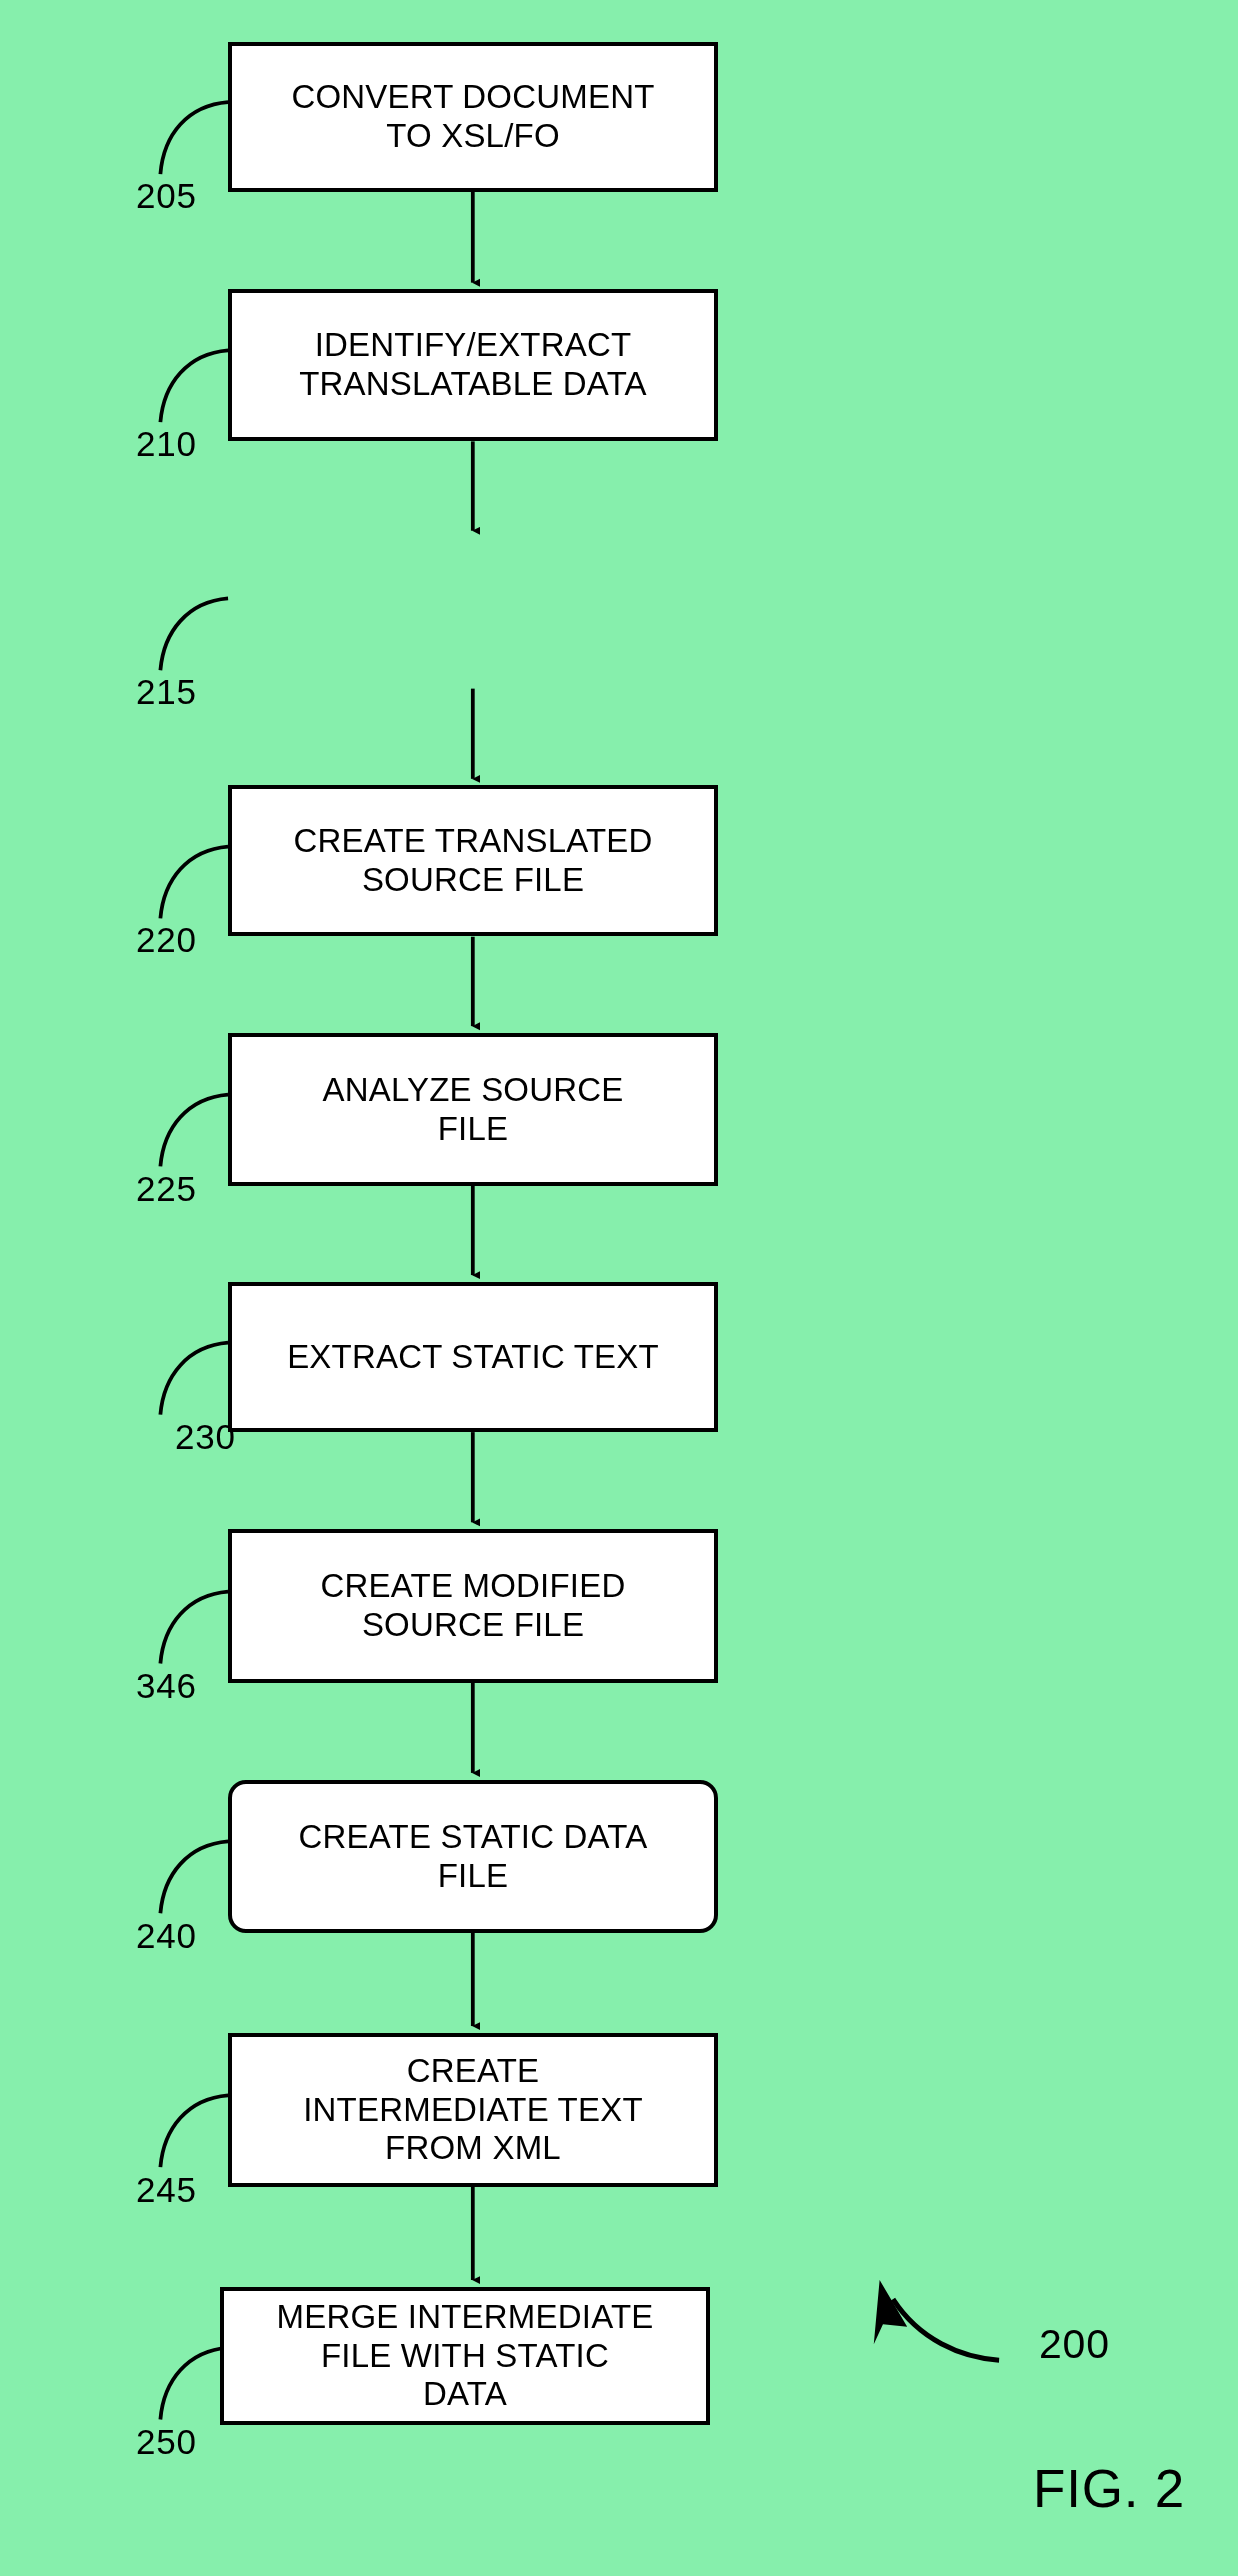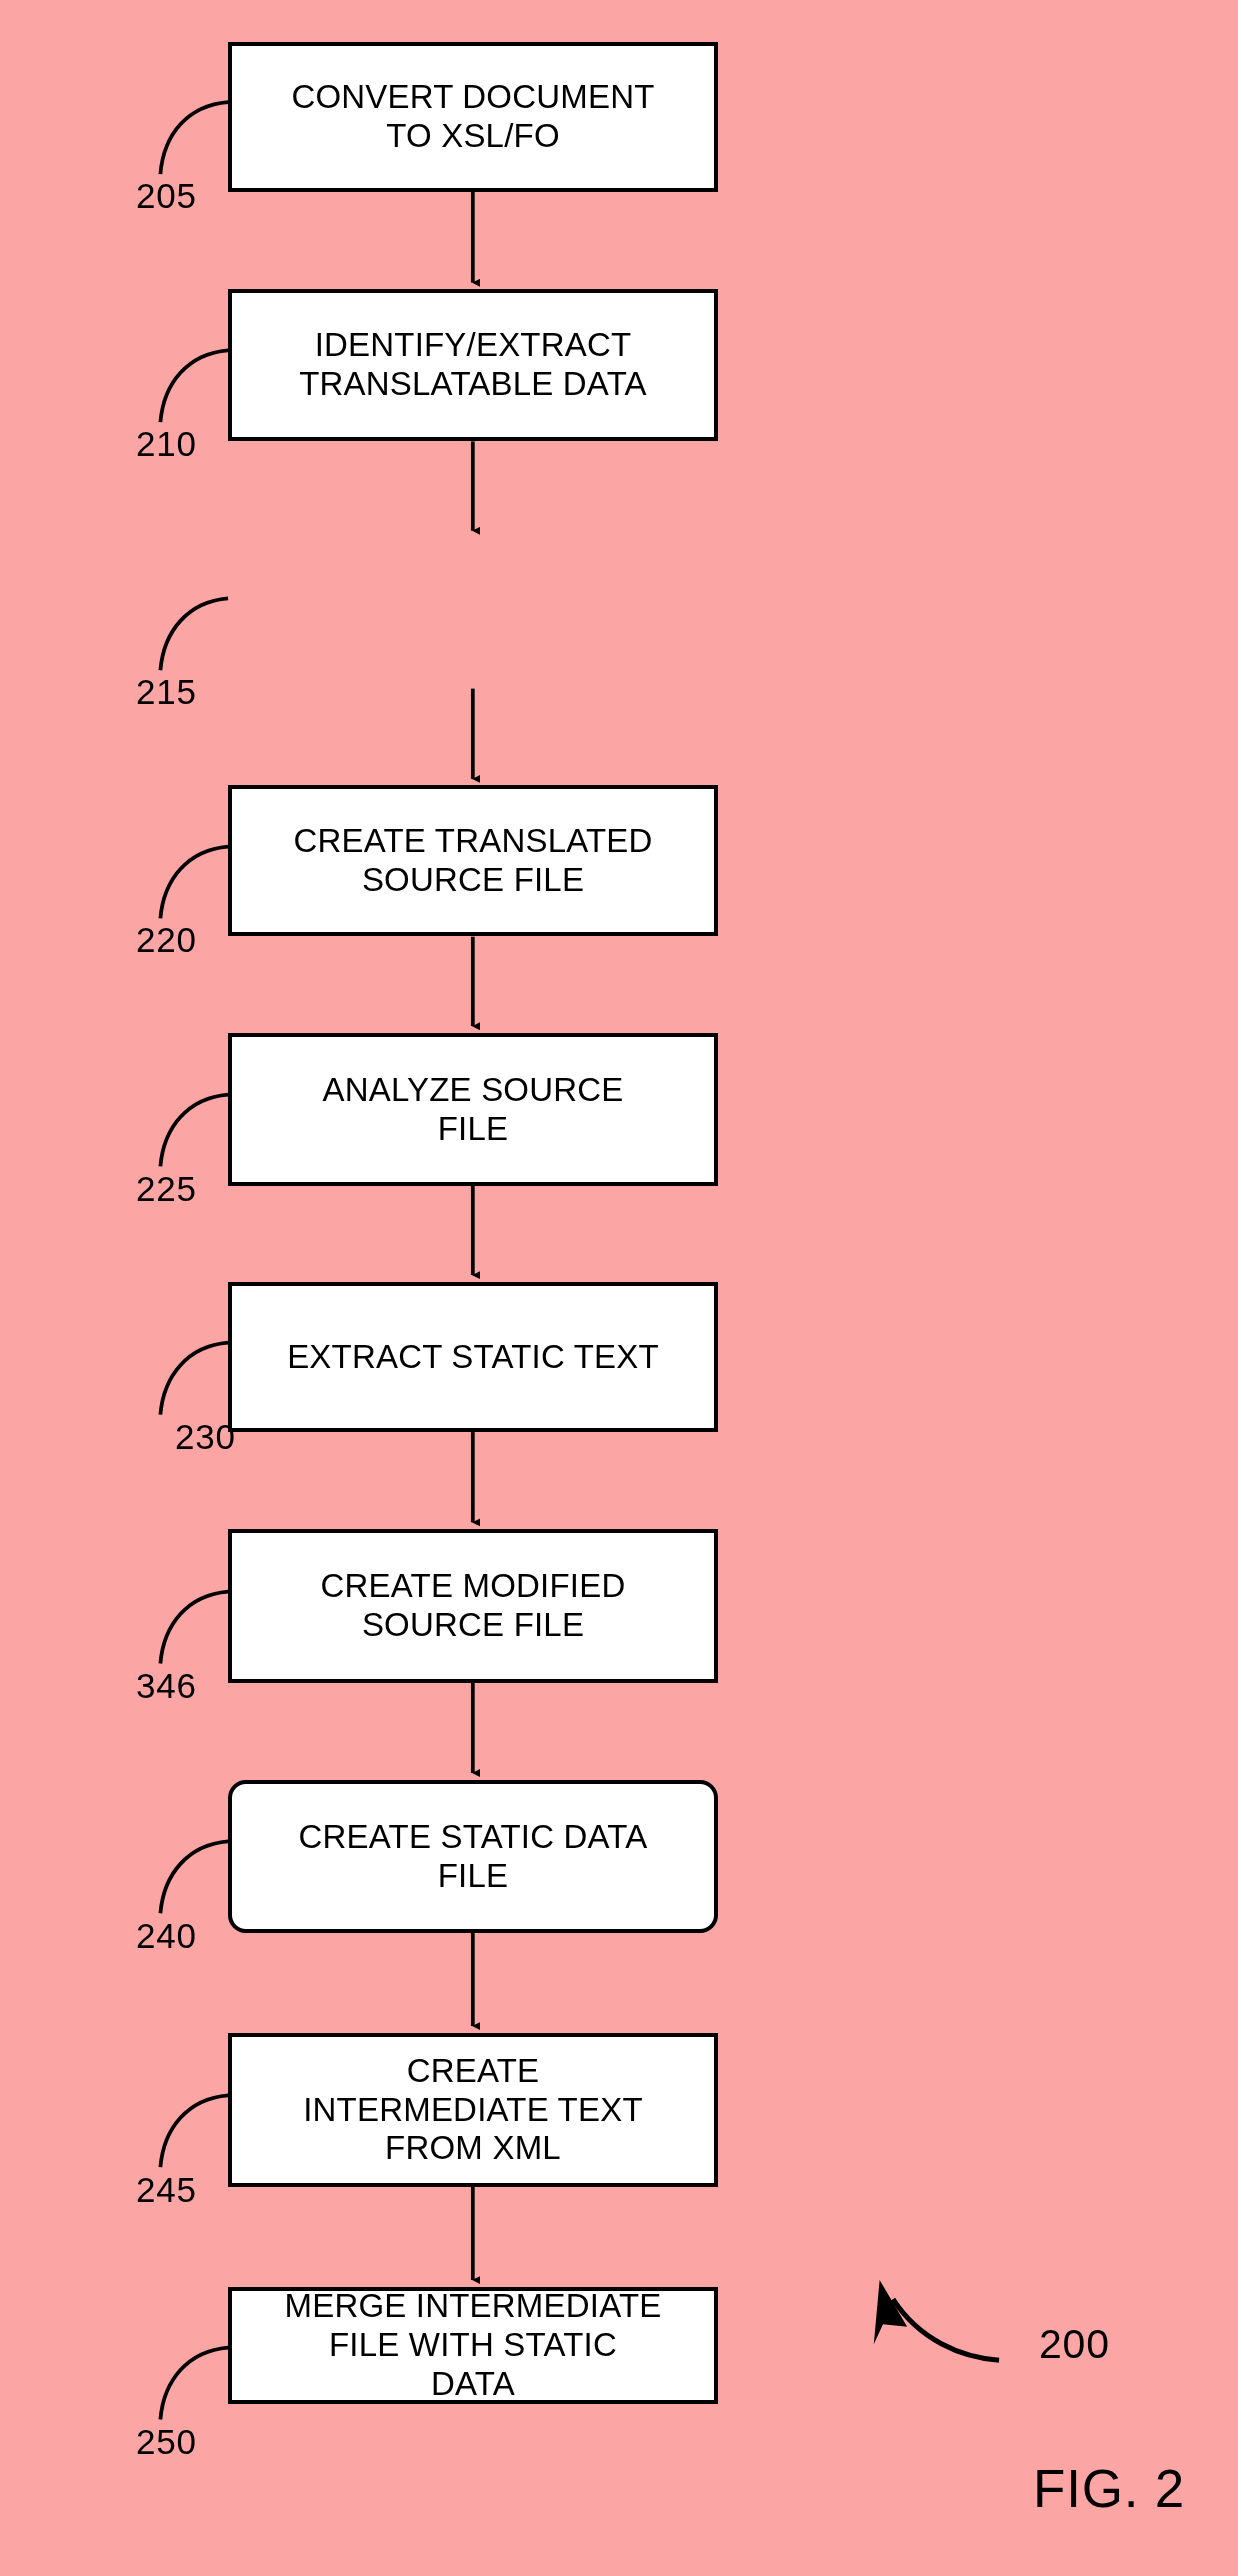--- a/index.html
+++ b/index.html
@@ -9,21 +9,21 @@
     background: #ffffff;
   }
   body {
     font-family: "Liberation Sans", sans-serif;
     color: #000000;
   }
   #figure-root {
     position: relative;
     width: 1238px;
     height: 2576px;
-    background: #fca5a5;
+    background: #86efac;
     overflow: hidden;
   }
   
   .flow-box {
     position: absolute;
     box-sizing: border-box;
     border: 4.2px solid #000000;
     background: #ffffff;
     display: flex;
     flex-direction: column;
@@ -164,21 +164,21 @@
   </div>
   <div class="ref-num" style="left:136px; top:1918px;">240</div>
 
   <div class="flow-box" style="left:228px; top:2033px; width:490px; height:154px;">
     <span class="line">CREATE</span>
     <span class="line">INTERMEDIATE TEXT</span>
     <span class="line">FROM XML</span>
   </div>
   <div class="ref-num" style="left:136px; top:2172px;">245</div>
 
-  <div class="flow-box" style="left:228px; top:2287px; width:490px; height:117px;">
+  <div class="flow-box" style="left:220px; top:2287px; width:490px; height:138px;">
     <span class="line">MERGE INTERMEDIATE</span>
     <span class="line">FILE WITH STATIC</span>
     <span class="line">DATA</span>
   </div>
   <div class="ref-num" style="left:136px; top:2424px;">250</div>
 
   <div id="fig-ref-num">200</div>
   <div id="fig-caption">FIG. 2</div>
 
 </div>

